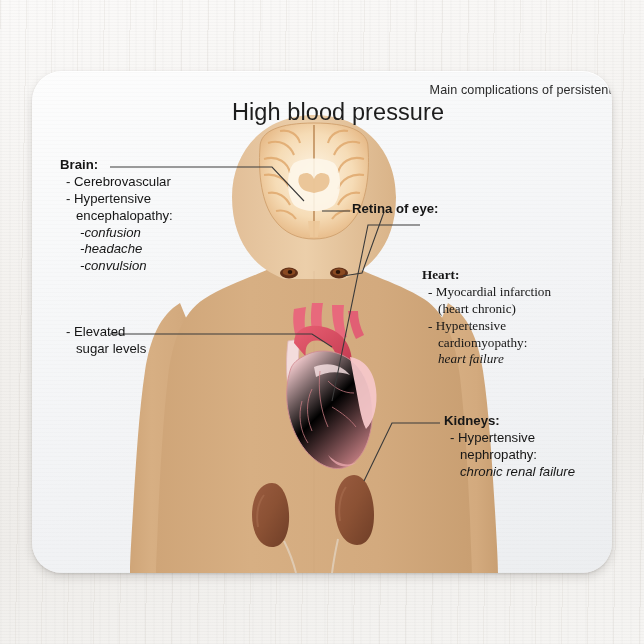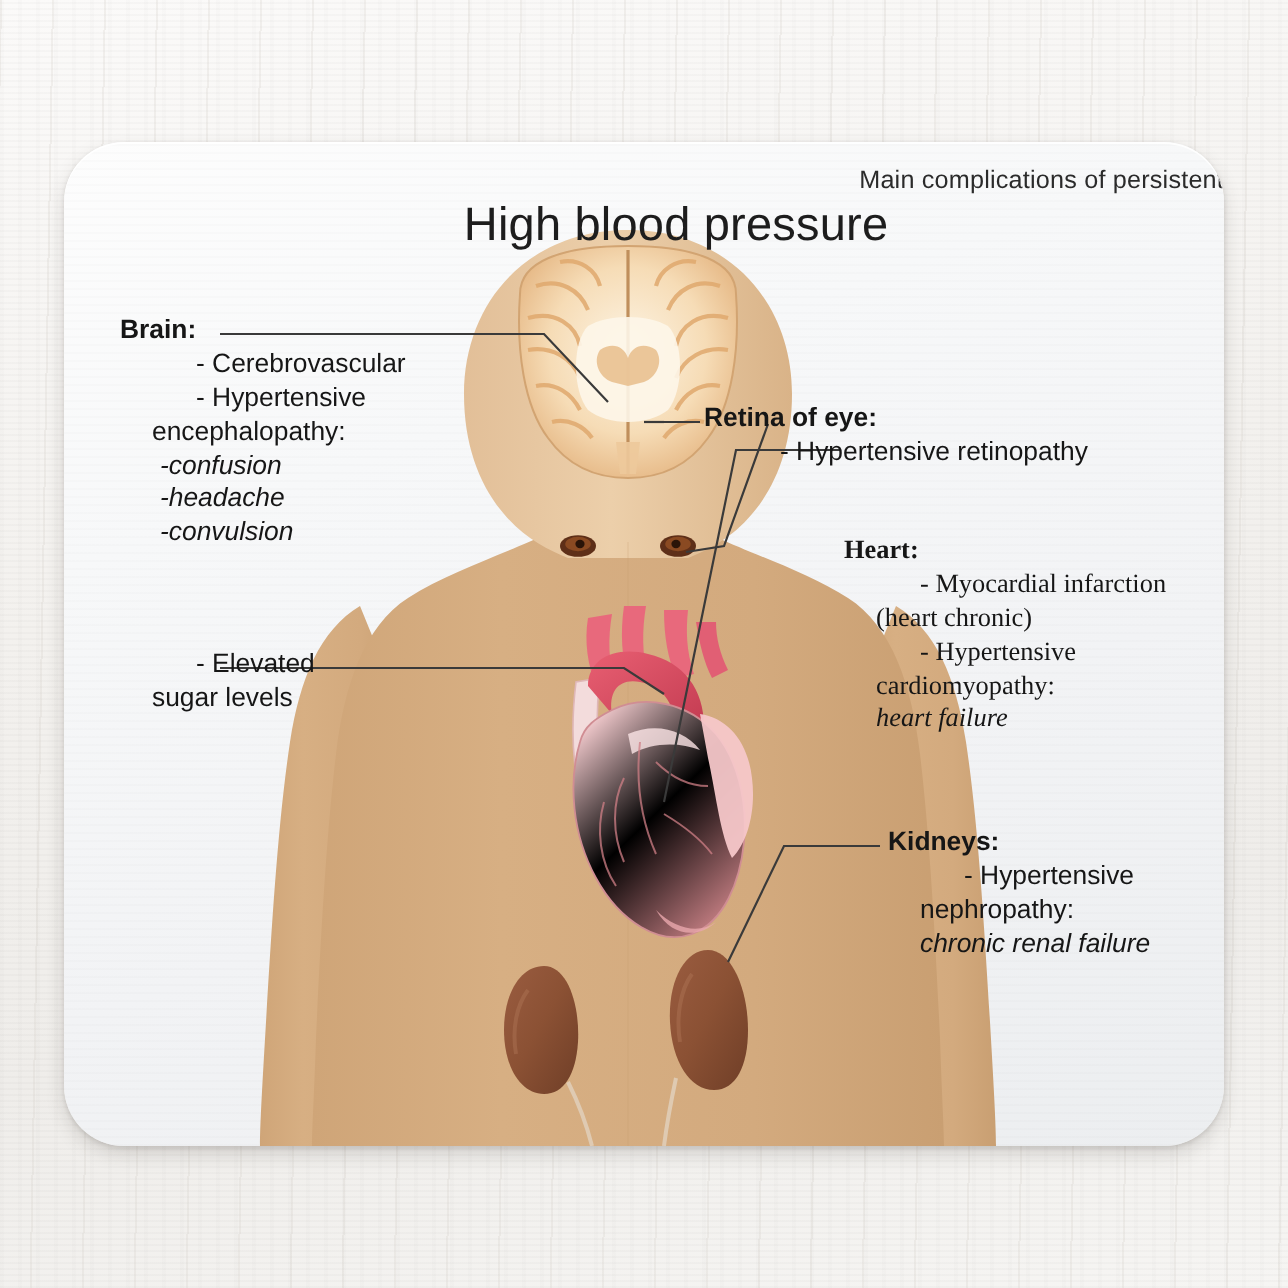--- a/index.html
+++ b/index.html
@@ -67,21 +67,21 @@
   .callout .hd{font-weight:bold;font-size:13.2px;line-height:1.28;}
   .callout .ln{font-size:13.2px;line-height:1.28;white-space:pre;}
   .callout .it{font-style:italic;}
 
   #co-brain  {left:28px; top:86px;  width:175px;}
   #co-retina {left:320px;top:130px; width:200px;}
   #co-heart  {left:390px;top:196px; width:180px;font-family:Liberation Serif, serif;}
   #co-blood  {left:28px; top:253px; width:150px;}
   #co-kidney {left:412px;top:342px; width:165px;}
 
-  .ind1{padding-left:6px;margin-left:32px;}
+  .ind1{padding-left:6px;}
   .ind2{padding-left:16px;}
   .ind3{padding-left:20px;}
 </style>
 </head>
 <body>
 
 <div id="scene">
 
   <div id="mousepad">
 
@@ -269,23 +269,20 @@
           <div class="ln ind1"><span>- Hypertensive</span></div>
           <div class="ln ind2"><span>encephalopathy:</span></div>
           <div class="ln ind3"><span class="it">-confusion</span></div>
           <div class="ln ind3"><span class="it">-headache</span></div>
           <div class="ln ind3"><span class="it">-convulsion</span></div>
         </div>
     </div>
 
     <div class="callout" id="co-retina">
       <div class="hd">Retina of eye:</div>
-      <div class="body">
-          <div class="ln ind1"><span>- Hypertensive retinopathy</span></div>
-        </div>
     </div>
 
     <div class="callout" id="co-heart">
       <div class="hd">Heart:</div>
       <div class="body">
           <div class="ln ind1"><span>- Myocardial infarction</span></div>
           <div class="ln ind2"><span>(heart chronic)</span></div>
           <div class="ln ind1"><span>- Hypertensive</span></div>
           <div class="ln ind2"><span>cardiomyopathy:</span></div>
           <div class="ln ind2"><span class="it">heart failure</span></div>

